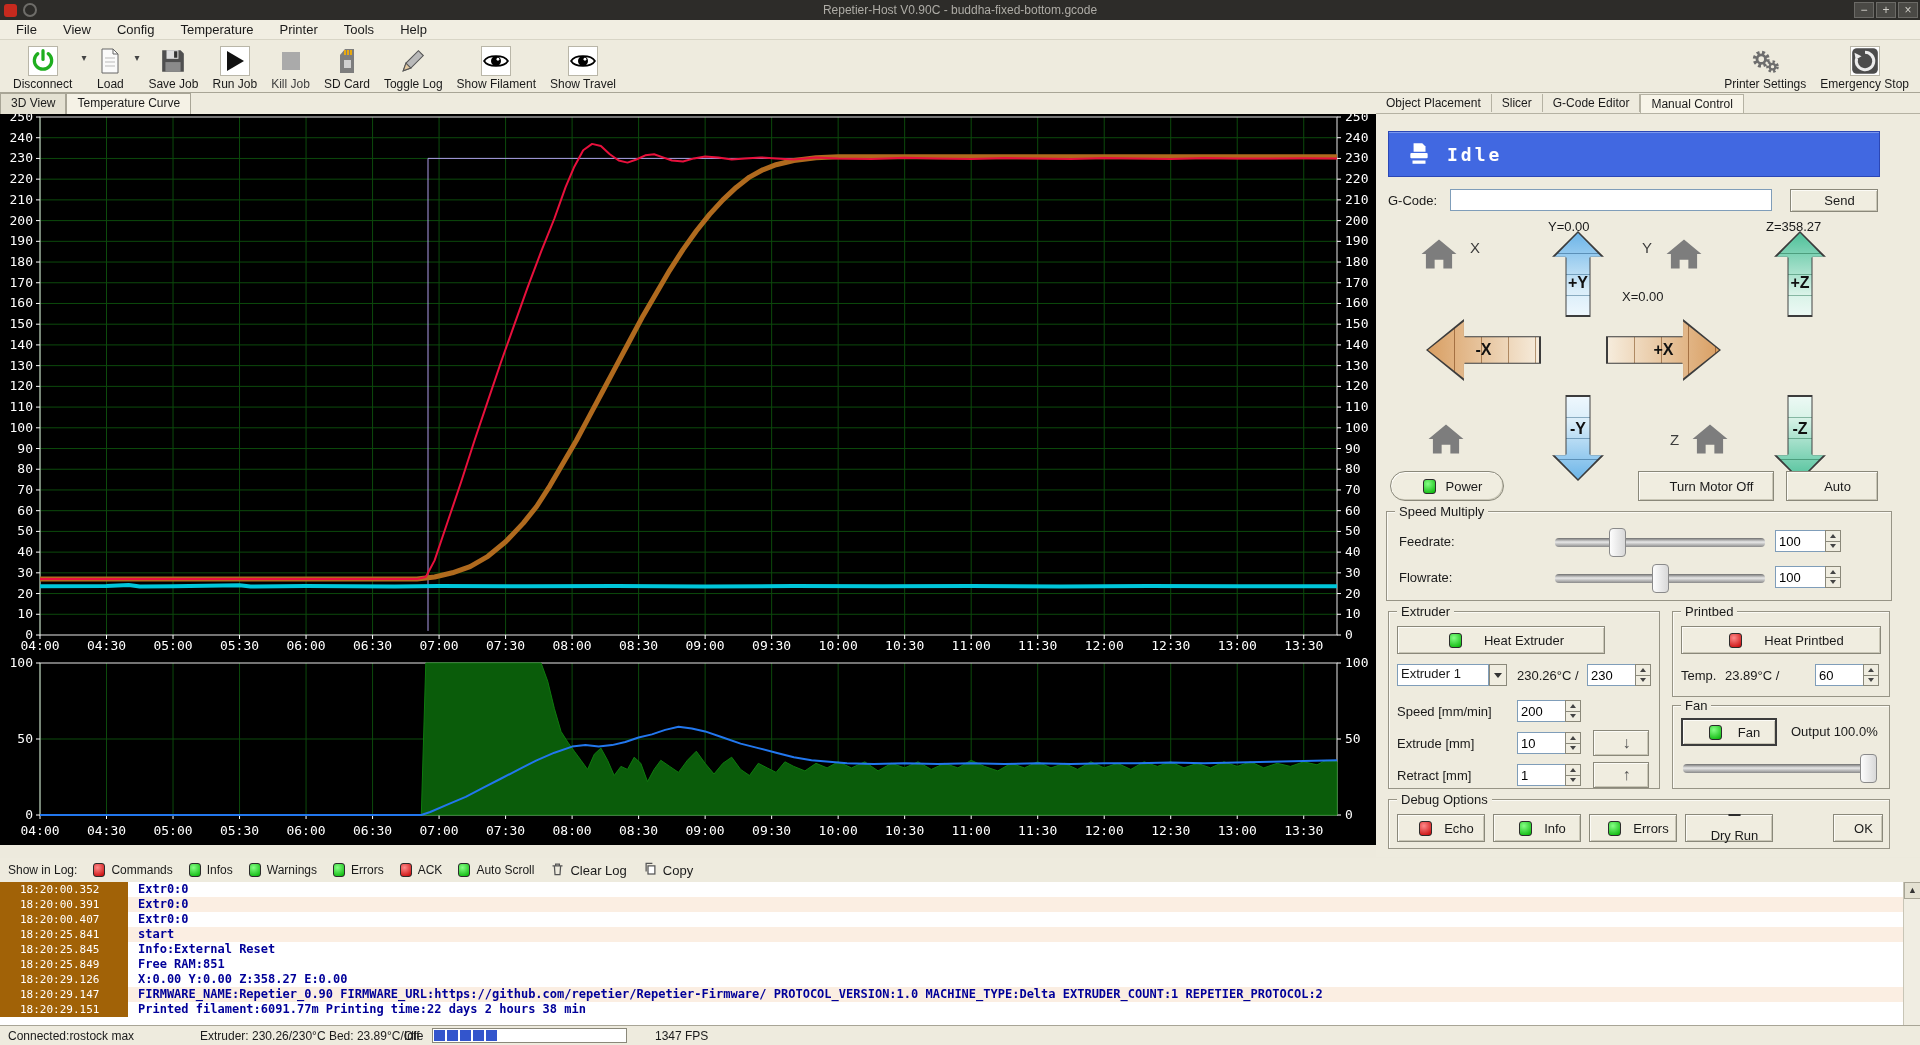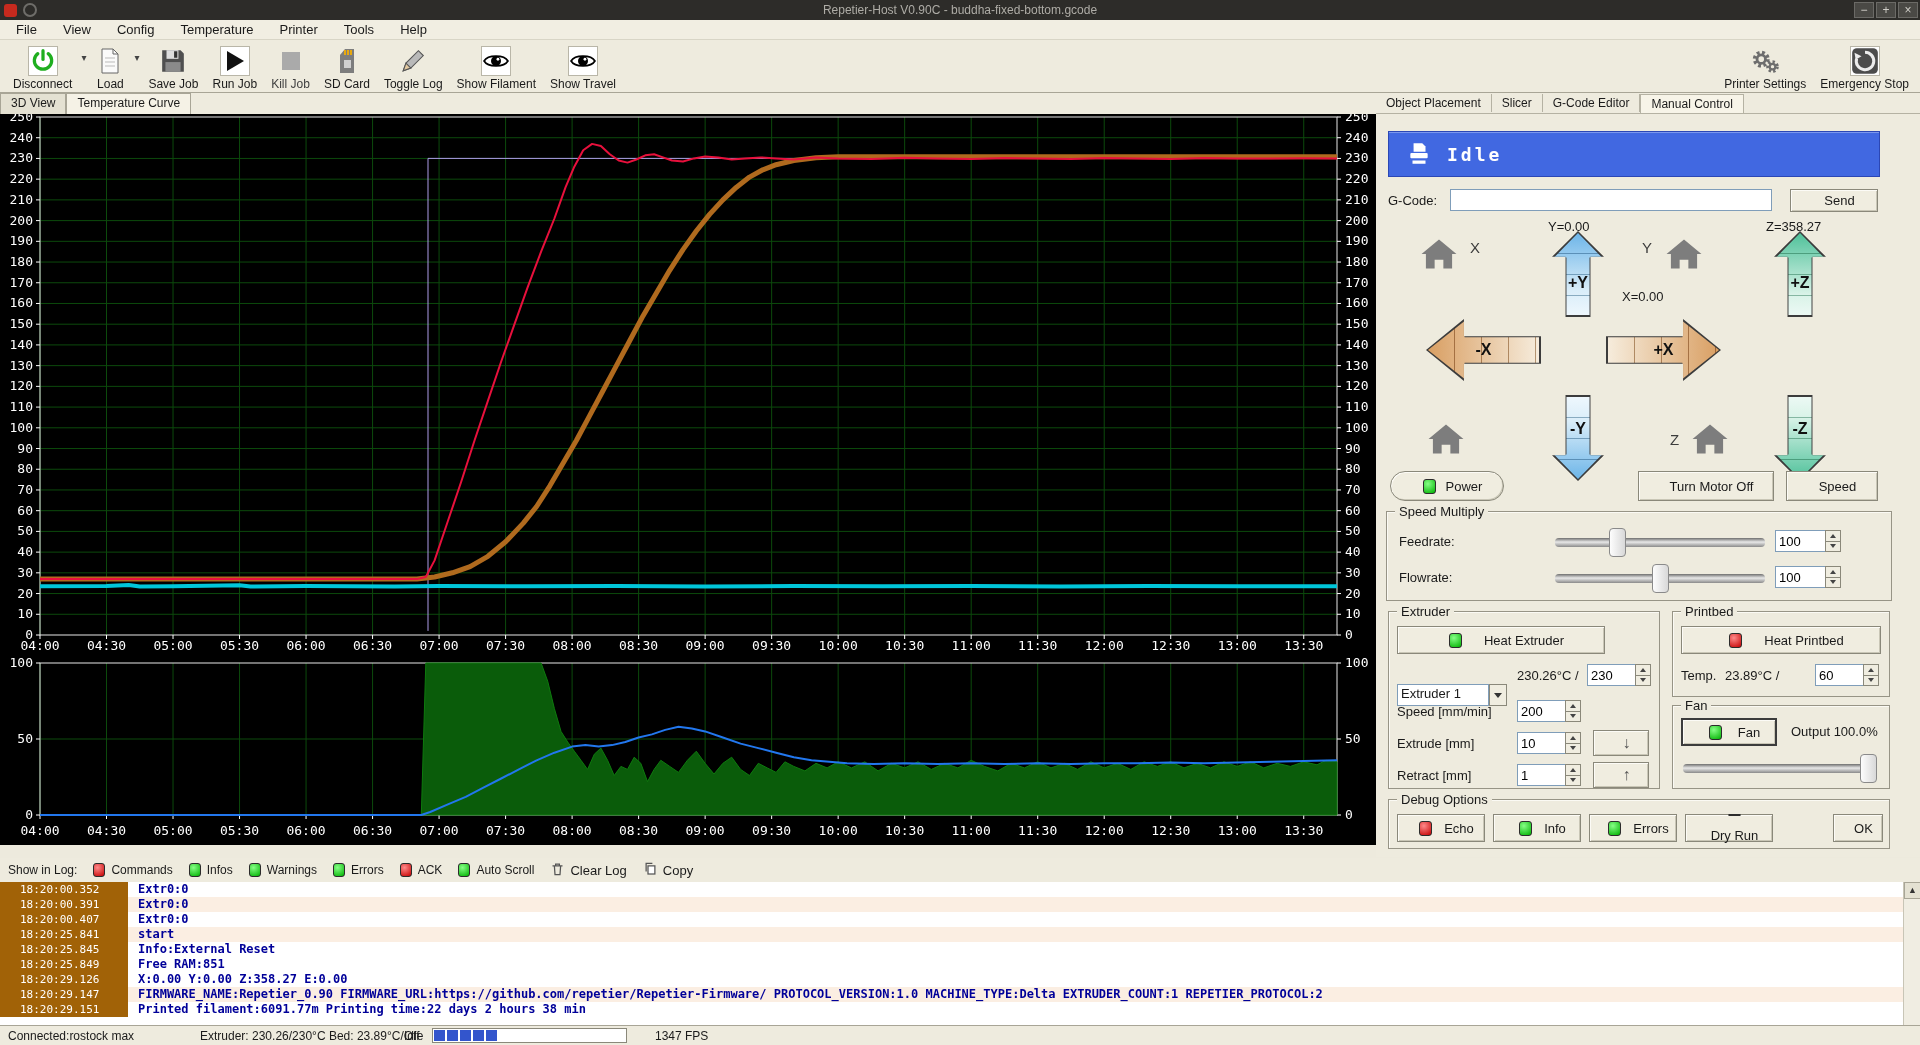--- a/index.html
+++ b/index.html
@@ -92,21 +92,21 @@
 
   .spin { position:absolute; display:flex; height:22px; }
   .spin input { width:calc(100% - 16px); border:1px solid #7f9db9; border-right:none; background:#fff; font-size:13px; padding:0 3px; }
   .spinbtns { width:16px; display:flex; flex-direction:column; }
   .sb { flex:1; background:#f0ede0; border:1px solid #8a887a; display:flex; align-items:center; justify-content:center; }
   .sb:first-child { border-bottom:none; }
   .sb::after { content:""; border:3px solid transparent; }
   .sb.up::after { border-bottom:4px solid #444; margin-top:-3px; }
   .sb.dn::after { border-top:4px solid #444; margin-bottom:-3px; }
 
-  .combo { position:absolute; display:flex; height:22px;margin-top:20px; }
+  .combo { position:absolute; display:flex; height:22px; }
   .combo .cval { flex:1; background:#fff; border:1px solid #7f9db9; font-size:13px; padding:1px 3px; }
   .combo .cbtn { width:18px; background:#f0ede0; border:1px solid #8a887a; display:flex; align-items:center; justify-content:center; }
   .combo .cbtn::after { content:""; border:4px solid transparent; border-top:5px solid #333; margin-top:4px; }
 
   
   #loghdr { position:absolute; left:0; top:858px; width:1920px; height:24px; background:#eeebde;
     display:flex; align-items:center; gap:16px; padding-left:8px; }
   .filt { display:flex; align-items:center; gap:6px; }
   .filt .led { width:12px; height:14px; }
   .filt .flabel, #loghdr .hlabel { font-size:12px; }
@@ -612,21 +612,21 @@
     </div>
   <div class="arrowo dark clip-dn" style="left:398px;top:302px;width:52px;height:86px;">
     <div class="fill clip-dn g-dn-g" style="padding-bottom:18px;">-Z</div>
     </div>
 
   <div class="btn3d abs" style="left:14px;top:378px;width:114px;height:30px;gap:10px;border-radius:15px;">
     <span class="led green"></span>
     <span>Power</span>
     </div>
   <div class="btn3d abs" style="left:262px;top:378px;width:136px;height:30px;">Turn Motor Off</div>
-  <div class="btn3d abs" style="left:410px;top:378px;width:92px;height:30px;">Speed</div>
+  <div class="btn3d abs" style="left:410px;top:378px;width:92px;height:30px;">Auto</div>
 
   <div class="group" style="left:10px;top:418px;width:506px;height:90px;">
     <span class="glegend">Speed Multiply</span>
     <span class="lbl" style="left:12px;top:22px;">Feedrate:</span>
     <div class="slider-track" style="left:168px;top:26px;width:210px;">
       <div class="slider-thumb" style="left:54px;"></div>
       </div>
     <span class="spin" style="left:388px;top:18px;width:66px;">
       <input value="100" style="">
       <span class="spinbtns">

